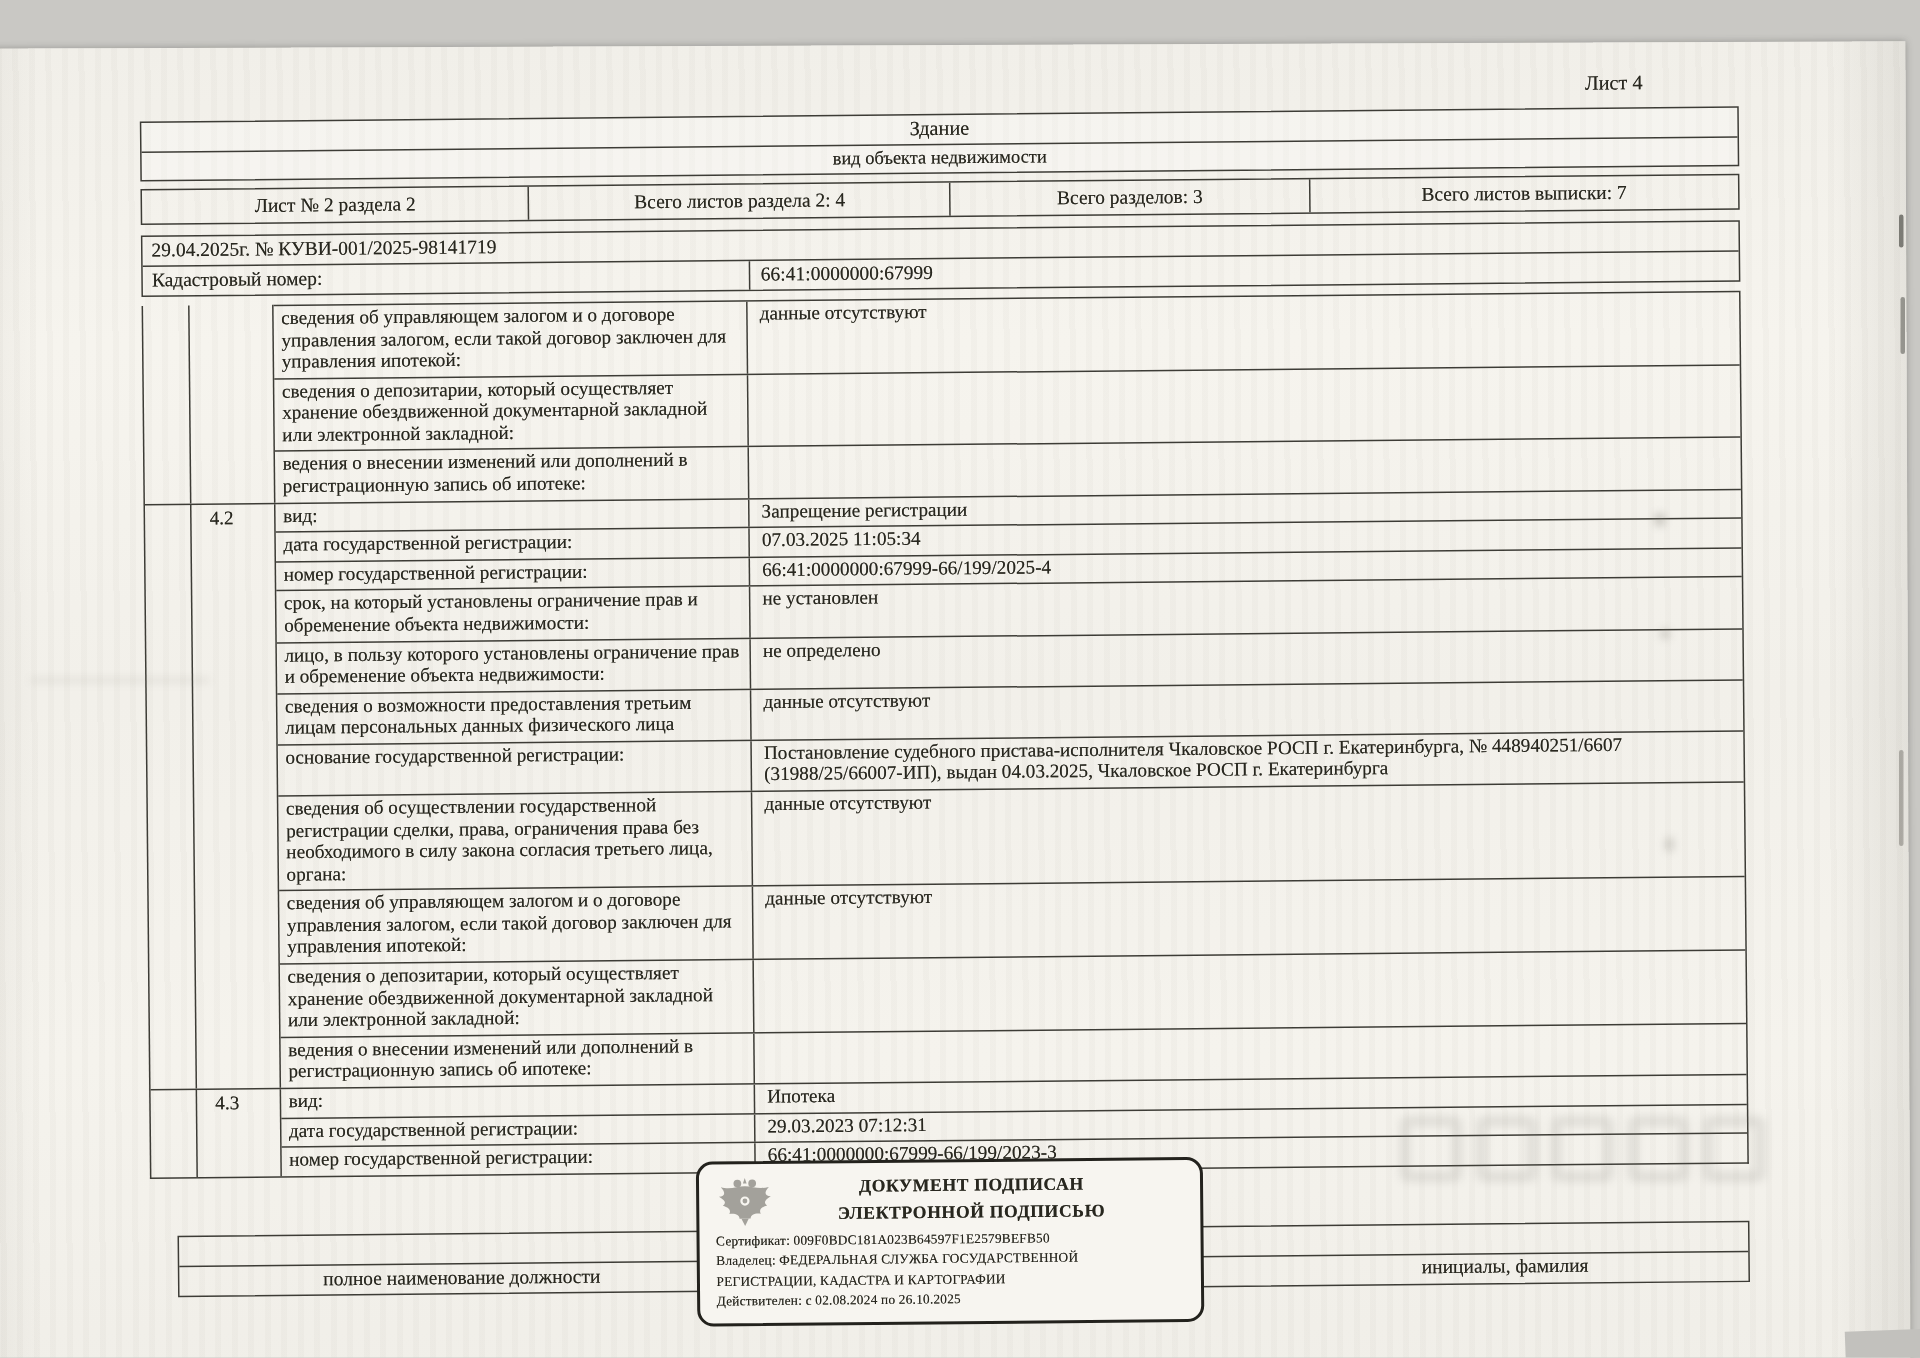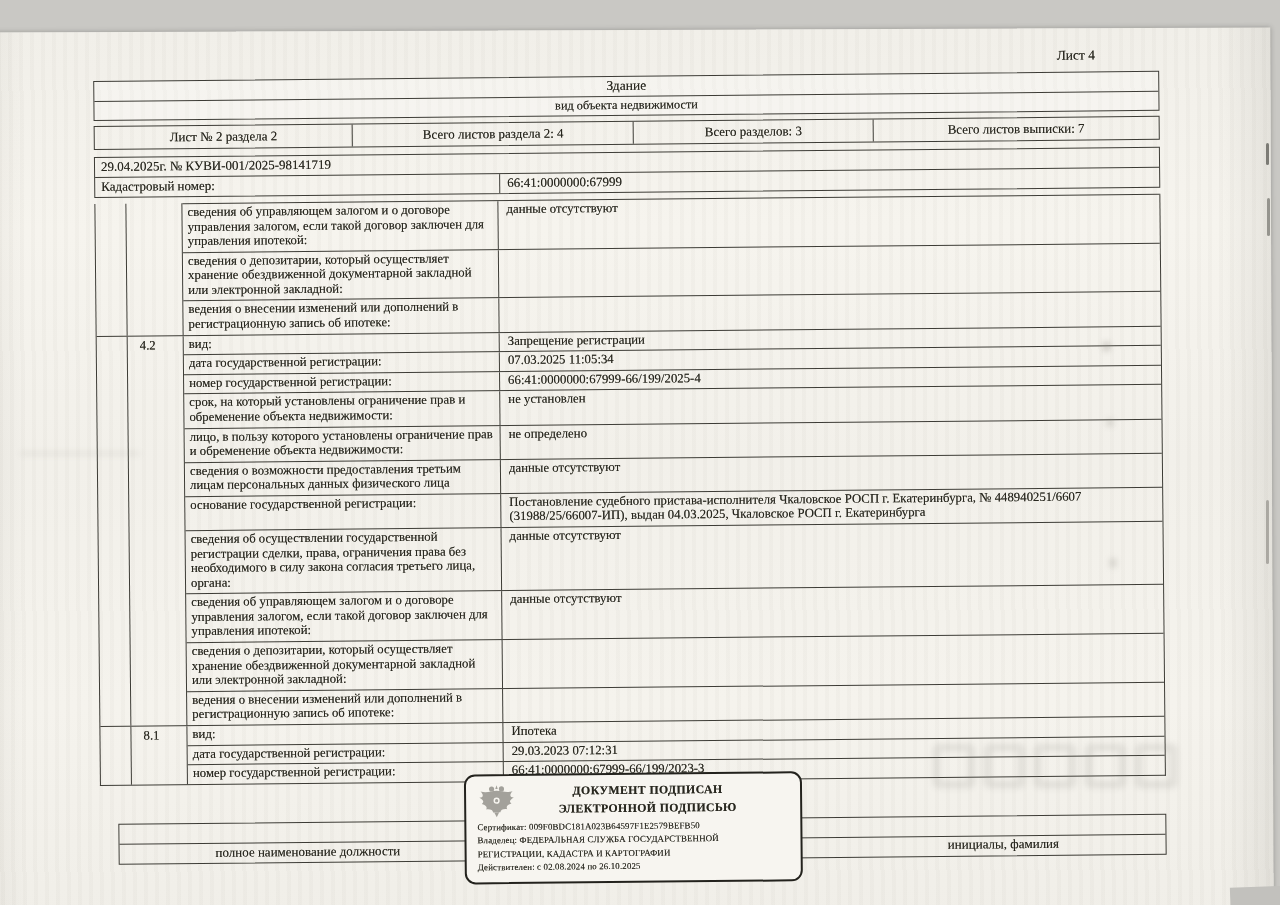--- a/index.html
+++ b/index.html
@@ -187,21 +187,21 @@
           </div>
           <div class="row">
             <div class="lbl">ведения о внесении изменений или дополнений в регистрационную запись об ипотеке:</div>
             <div class="val"></div>
           </div>
         </div>
       </div>
 
       <div class="sec">
         <div class="cA"></div>
-        <div class="cN">8.1</div>
+        <div class="cN">4.3</div>
         <div class="rows">
           <div class="row">
             <div class="lbl">вид:</div>
             <div class="val">Ипотека</div>
           </div>
           <div class="row">
             <div class="lbl">дата государственной регистрации:</div>
             <div class="val">29.03.2023 07:12:31</div>
           </div>
           <div class="row">

